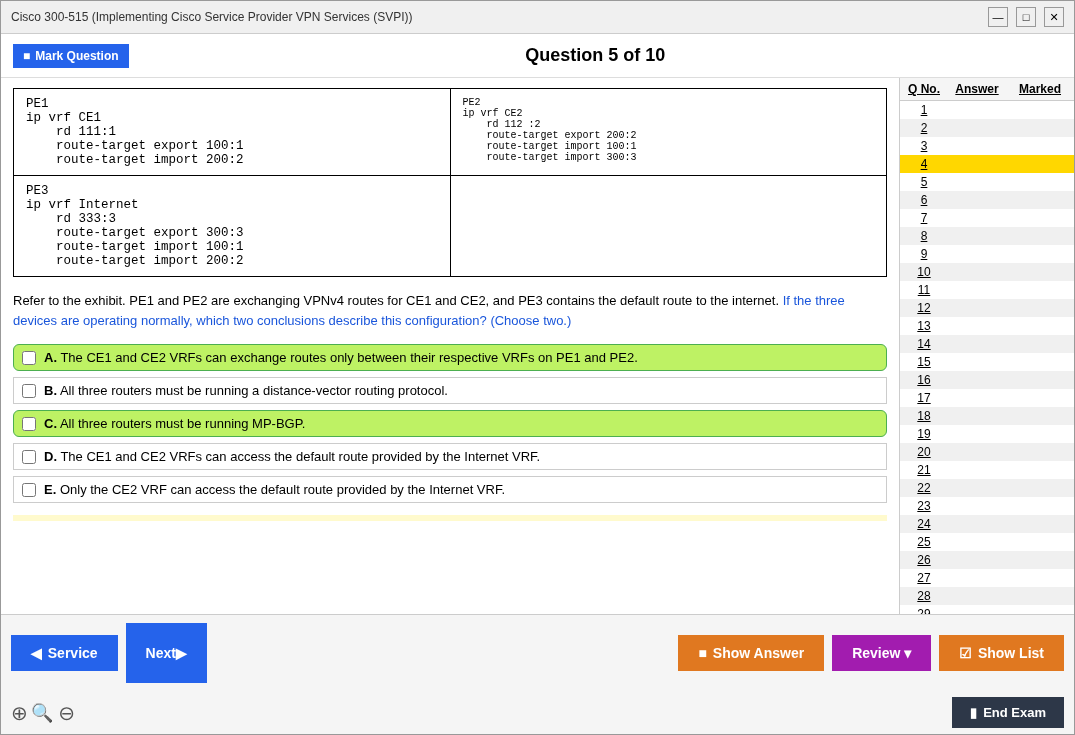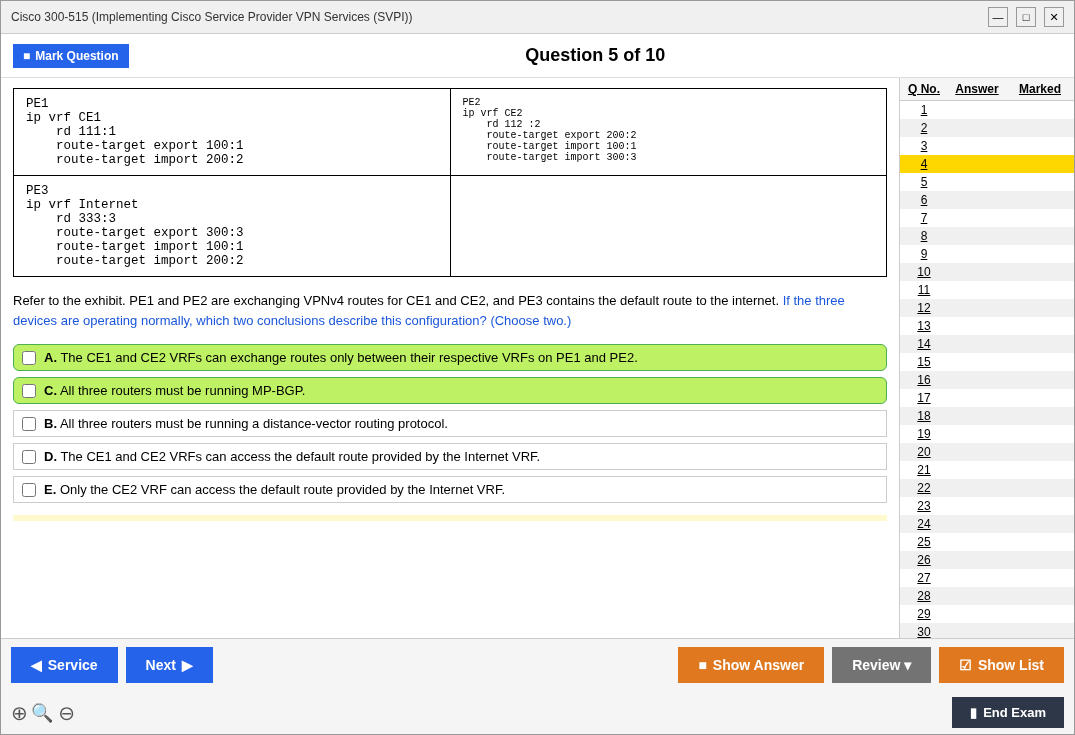--- a/index.html
+++ b/index.html
@@ -36,24 +36,24 @@
     .sidebar-header { display: grid; grid-template-columns: 40px 1fr 60px; background: #f5f5f5; border-bottom: 1px solid #ccc; font-size: 12px; font-weight: bold; padding: 4px 4px; text-align: center; }
     .sidebar-body { flex: 1; overflow-y: auto; }
     .sidebar-row { display: grid; grid-template-columns: 40px 1fr 60px; padding: 2px 4px; font-size: 12px; cursor: pointer; min-height: 18px; align-items: center; }
     .sidebar-row:nth-child(even) { background: #f0f0f0; }
     .sidebar-row.highlighted { background: #ffd700; }
     .sidebar-row span { text-align: center; }
 
     .bottom-bar { border-top: 1px solid #ccc; background: #f5f5f5; }
     .nav-row { display: flex; align-items: center; padding: 8px 10px; gap: 8px; }
     .prev-btn { background: #2563eb; color: #fff; border: none; padding: 10px 20px; font-size: 14px; font-weight: bold; cursor: pointer; display: flex; align-items: center; gap: 6px; }
-    .next-btn { background: #2563eb; color: #fff; border: none; padding: 10px 20px; font-size: 14px; font-weight: bold; cursor: pointer; display: flex; align-items: flex-start; gap: 6px; }
+    .next-btn { background: #2563eb; color: #fff; border: none; padding: 22px 20px; font-size: 14px; font-weight: bold; cursor: pointer; display: flex; align-items: flex-start; }
     .spacer { flex: 1; }
     .show-answer-btn { background: #e07820; color: #fff; border: none; padding: 10px 20px; font-size: 14px; font-weight: bold; cursor: pointer; display: flex; align-items: center; gap: 6px; }
-    .review-btn { background: #737373; color: #fff; border: none; padding: 10px 20px; font-size: 14px; font-weight: bold; cursor: pointer; }
+    .review-btn { background: #a21caf; color: #fff; border: none; padding: 10px 20px; font-size: 14px; font-weight: bold; cursor: pointer; }
     .show-list-btn { background: #e07820; color: #fff; border: none; padding: 10px 20px; font-size: 14px; font-weight: bold; cursor: pointer; display: flex; align-items: center; gap: 6px; }
 
     .action-row { display: flex; align-items: center; padding: 6px 10px; gap: 8px; }
     .zoom-btns { display: flex; gap: 4px; align-items: center; }
     .zoom-btn { background: none; border: none; cursor: pointer; font-size: 18px; color: #555; }
     .spacer2 { flex: 1; }
     .save-session-btn { background: #2d3748; color: #fff; border: none; padding: 8px 18px; font-size: 13px; font-weight: bold; cursor: pointer; }
     .end-exam-btn { background: #2d3748; color: #fff; border: none; padding: 8px 18px; font-size: 13px; font-weight: bold; cursor: pointer; display: flex; align-items: center; gap: 6px; }
 
     .yellow-bar { background: #fffacd; height: 6px; margin: 4px 0; }
@@ -126,28 +126,28 @@
         internet. <span class="highlight">If the three devices are operating normally, which two conclusions describe this configuration? (Choose two.)</span>
       </p>
 
       <div class="answers">
 
         <div class="answer-row correct">
           <input type="checkbox" style="">
           <span class="answer-label"><strong>A.</strong> The CE1 and CE2 VRFs can exchange routes only between their respective VRFs on PE1 and PE2.</span>
         </div>
 
+        <div class="answer-row">
+          <input type="checkbox" style="">
+          <span class="answer-label"><strong>B.</strong> All three routers must be running a distance-vector routing protocol.</span>
+        </div>
+
         <div class="answer-row correct">
           <input type="checkbox" style="">
           <span class="answer-label"><strong>C.</strong> All three routers must be running MP-BGP.</span>
-        </div>
-
-        <div class="answer-row">
-          <input type="checkbox" style="">
-          <span class="answer-label"><strong>B.</strong> All three routers must be running a distance-vector routing protocol.</span>
         </div>
 
         <div class="answer-row">
           <input type="checkbox" style="">
           <span class="answer-label"><strong>D.</strong> The CE1 and CE2 VRFs can access the default route provided by the Internet VRF.</span>
         </div>
 
         <div class="answer-row">
           <input type="checkbox" style="">
           <span class="answer-label"><strong>E.</strong> Only the CE2 VRF can access the default route provided by the Internet VRF.</span>

